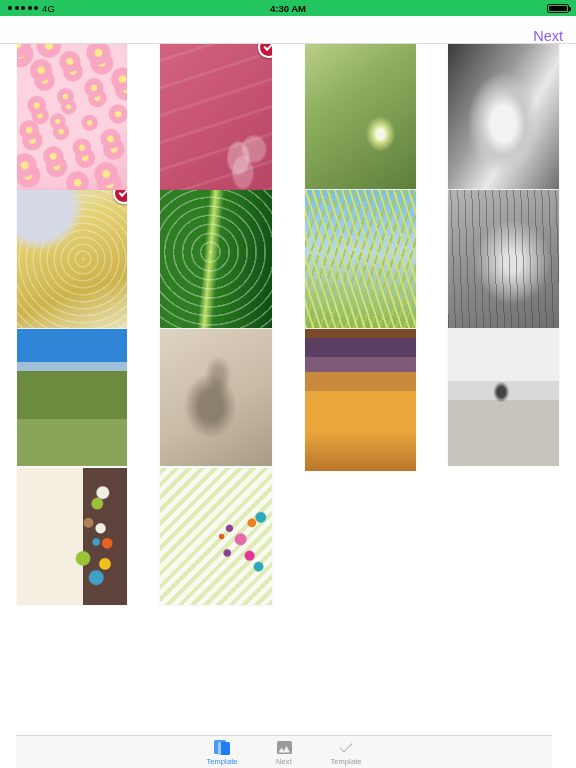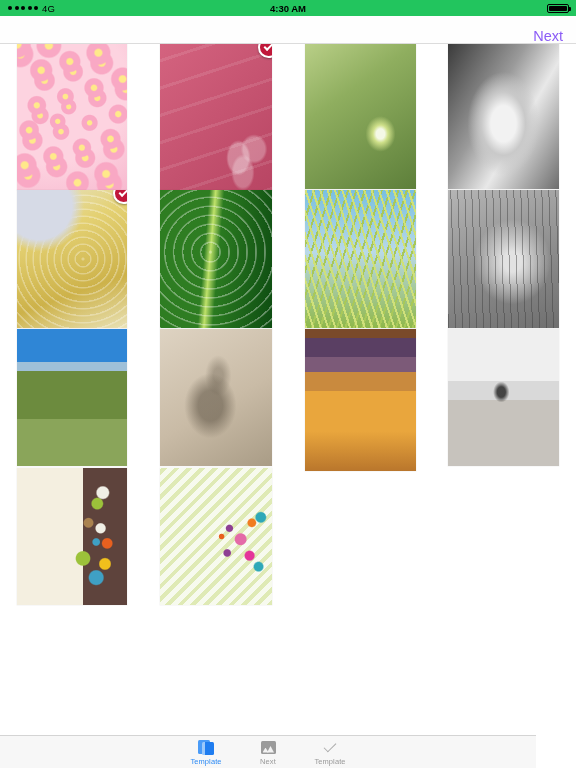--- a/index.html
+++ b/index.html
@@ -64,21 +64,21 @@
     box-shadow:0 1px 2px rgba(0,0,0,.35);
     display:flex; align-items:center; justify-content:center; z-index:5;
   }
   .badge .tick{
     width:9px; height:5px; border-left:2px solid #fff; border-bottom:2px solid #fff;
     transform:rotate(-45deg) translate(1px,-1px);
   }
 
   
   .tabbar{
-    position:absolute; left:0; bottom:0; width:536px; height:33px;
+    position:absolute; left:16px; bottom:0; width:536px; height:33px;
     background:#f7f7f7; border-top:1px solid #d4d4d4;
     display:flex; align-items:center; justify-content:center;
   }
   .tab{ width:62px; display:flex; flex-direction:column; align-items:center; gap:1px; cursor:pointer; }
   .tab .lbl{ font-size:7.5px; letter-spacing:.1px; }
   .tab.active .lbl{ color:#2f8cf5; }
   .tab .lbl{ color:#9a9a9a; }
   .ic{ width:17px; height:17px; position:relative; }
 
   

